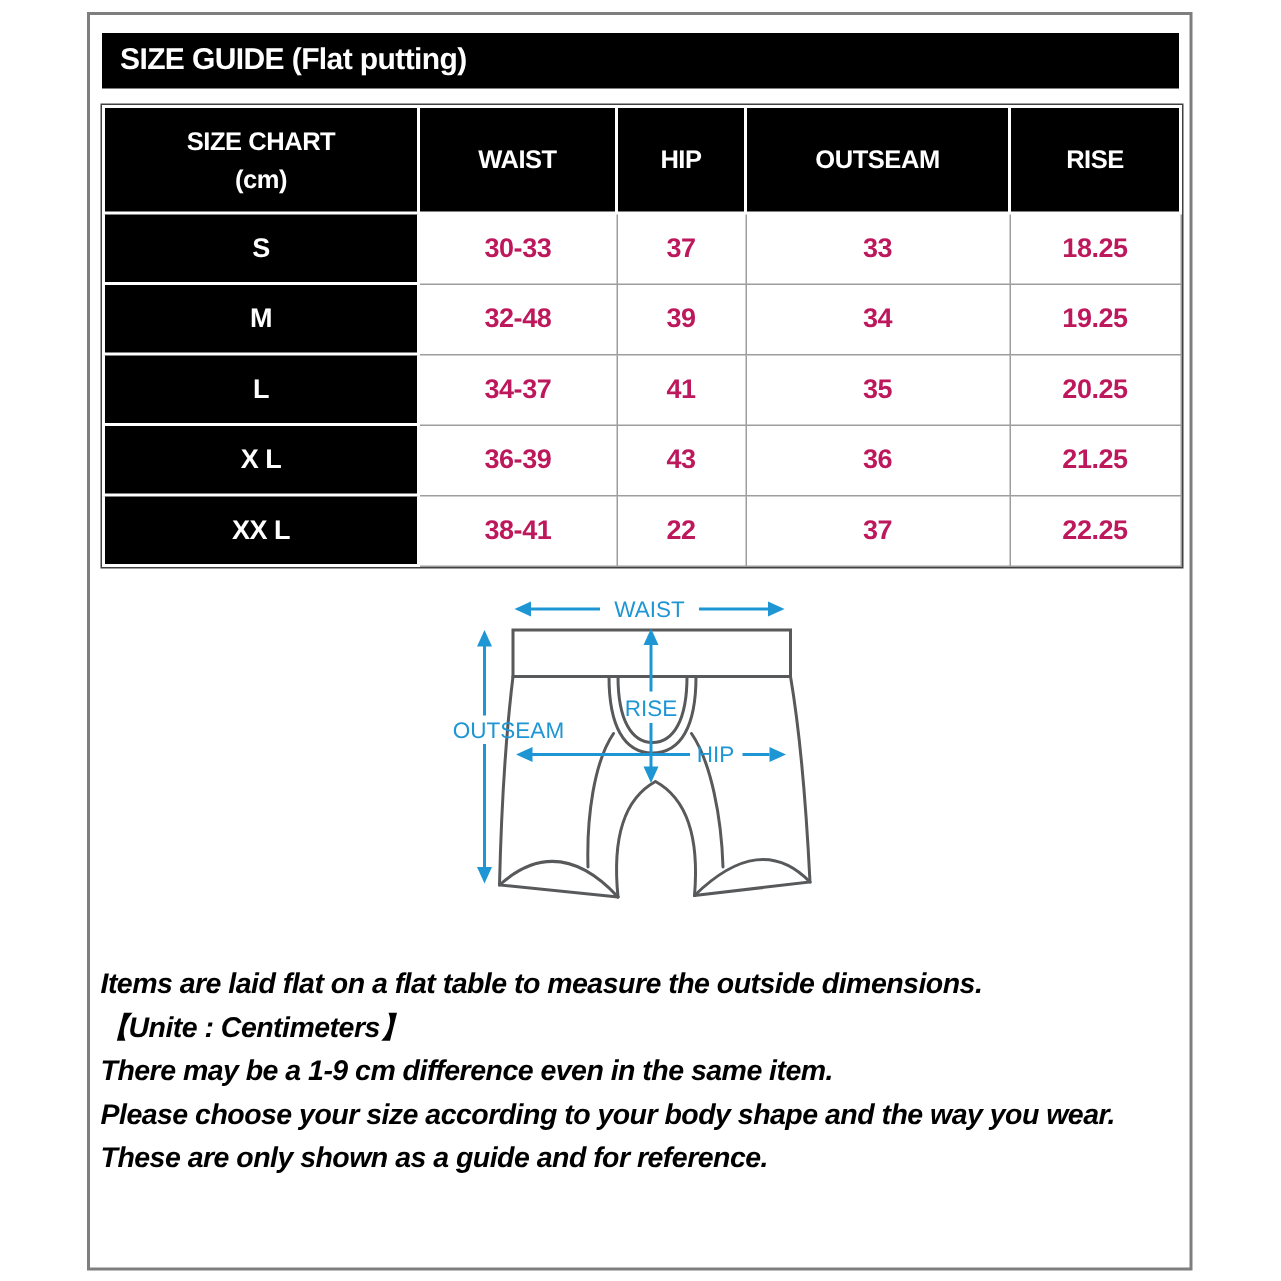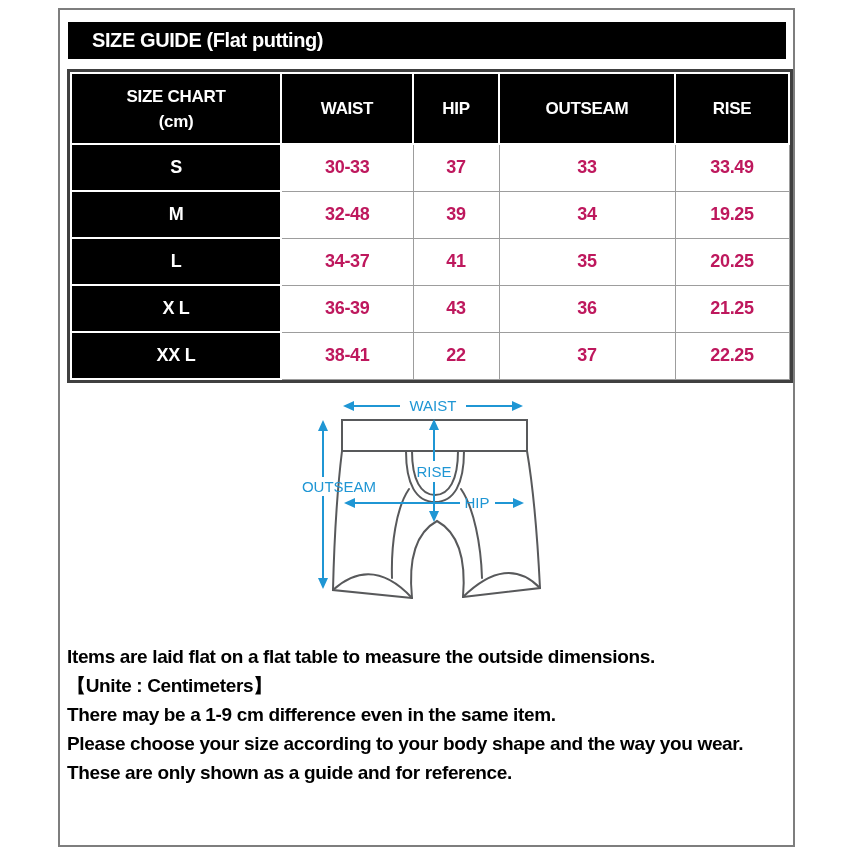--- a/index.html
+++ b/index.html
@@ -6,42 +6,42 @@
   html,body { width:854px; height:854px; background:#ffffff;
               font-family:"Liberation Sans", sans-serif; color:#000; }
   .abs { position:absolute; }
 
   
   .page-frame { left:58px; top:8px; width:737px; height:839px;
                 border:2px solid #7e7e7e; background:#fff; }
 
   
   .title-bar { left:68px; top:22px; width:718px; height:37px; background:#000;
-               color:#fff; display:flex; align-items:center; padding-left:24px;
+               color:#fff; display:flex; align-items:center; padding-left:12px;
                font-size:20px; font-weight:bold; letter-spacing:-0.4px; }
 
   
-  .table-wrap { left:67px; top:69px; border:3px solid #404040; background:#fff; }
+  .table-wrap { left:67px; top:69px; border:1px solid #404040; background:#fff; }
   table.size-table { border-collapse:collapse; table-layout:fixed; width:718px; }
   .size-table th, .size-table td { text-align:center; vertical-align:middle;
        font-weight:bold; letter-spacing:-0.3px; padding:0; }
   .size-table th { background:#000; color:#fff; border:2px solid #fff;
        font-size:17px; height:71px; line-height:25px; }
   .size-table td { background:#fff; color:#be185d; border:1px solid #9d9d9d;
        font-size:18px; height:47px; }
   .size-table td.size-cell { background:#000; color:#fff; border:2px solid #fff; }
 
   
   .diagram { left:280px; top:385px; width:300px; height:220px; }
   .dlabel { font-family:"Liberation Sans", sans-serif; font-size:15px;
             letter-spacing:0px; }
 
   
   .notes { left:67px; top:642px; width:722px; font-size:19px; font-weight:bold;
-           line-height:29px; letter-spacing:-0.35px; }
+           line-height:29px; letter-spacing:-0.35px;font-style:italic; }
 </style>
 </head>
 <body>
 
 <div class="abs page-frame"></div>
 
 <div class="abs title-bar">
   <span>SIZE GUIDE (Flat putting)</span>
 </div>
 
@@ -65,21 +65,21 @@
         <th>OUTSEAM</th>
         <th>RISE</th>
       </tr>
     </thead>
     <tbody>
       <tr>
         <td class="size-cell">S</td>
         <td>30-33</td>
         <td>37</td>
         <td>33</td>
-        <td>33.49</td>
+        <td>18.25</td>
       </tr>
       <tr>
         <td class="size-cell">M</td>
         <td>32-48</td>
         <td>39</td>
         <td>34</td>
         <td>19.25</td>
       </tr>
       <tr>
         <td class="size-cell">L</td>

